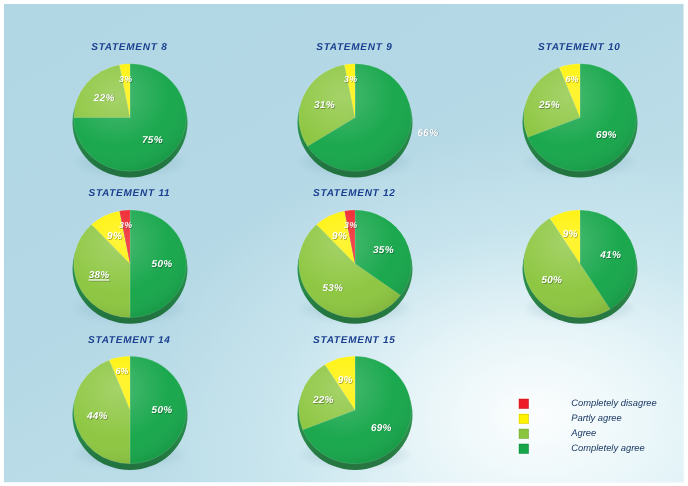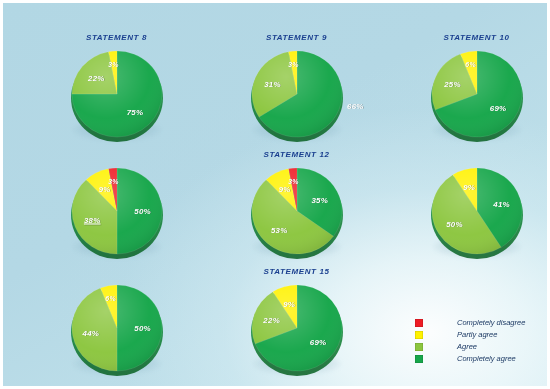--- a/index.html
+++ b/index.html
@@ -24,21 +24,21 @@
         rgba(255,255,255,0.95) 0%,
         rgba(245,252,253,0.72) 22%,
         rgba(225,243,248,0.35) 44%,
         rgba(190,221,232,0.06) 68%,
         rgba(180,214,226,0) 84%),
       linear-gradient(150deg, #b2d7e4 0%, #b4d8e5 40%, #bfe0ea 75%, #cfe9f0 100%);
     overflow: hidden;
   }
   #grid {
     position: absolute;
-    left: 17px; top: 0;
+    left: 4px; top: 0;
     width: 465px;
     height: 383px;
   }
   .cell {
     position: absolute;
     width: 181px;
     height: 117px;
   }
   .chart-title {
     position: absolute;
@@ -203,20 +203,21 @@
               <path d="M 46 44 L 29.43 4.02 A 45 43 0 0 1 46.00 1.00 Z" fill="#fff200" stroke="rgba(255,255,255,0.25)" stroke-width="0.4"></path>
               <ellipse cx="46" cy="44" rx="45" ry="43" fill="url(#gl2)" pointer-events="none"></ellipse>
             </svg>
           </div>
           <div class="slice-label" style="left: 69.5868px; top: 61.0184px;">69%</div>
           <div class="slice-label" style="left: 24.0466px; top: 37.0951px;">25%</div>
           <div class="slice-label" style="left: 42.0975px; top: 17.4332px; font-size: 7px;">6%</div>
         </div>
       </div>
       <div class="cell" style="left: 6px; top: 147px;">
+        <div class="chart-title">STATEMENT 11</div>
         <div class="pie-wrap">
           <div class="pie-shadow"></div>
           <div class="pie-depth" style="background: linear-gradient(rgb(22, 166, 74) 0%, rgb(12, 122, 45) 65%, rgb(9, 95, 34) 100%);"></div>
           <div class="pie-face">
             <svg viewBox="0 0 92 88">
               <defs>
                 <radialGradient id="gl3" cx="38%" cy="30%" r="78%">
                   <stop offset="0%" stop-color="#ffffff" stop-opacity="0.22"></stop>
                   <stop offset="62%" stop-color="#ffffff" stop-opacity="0.02"></stop>
                   <stop offset="100%" stop-color="#000000" stop-opacity="0.12"></stop>
@@ -280,20 +281,21 @@
               <path d="M 46 44 L 21.89 7.69 A 45 43 0 0 1 46.00 1.00 Z" fill="#fff200" stroke="rgba(255,255,255,0.25)" stroke-width="0.4"></path>
               <ellipse cx="46" cy="44" rx="45" ry="43" fill="url(#gl5)" pointer-events="none"></ellipse>
             </svg>
           </div>
           <div class="slice-label" style="left: 73.0637px; top: 40.042px;">41%</div>
           <div class="slice-label" style="left: 25.963px; top: 60.3635px;">50%</div>
           <div class="slice-label" style="left: 40.7183px; top: 23.0503px;">9%</div>
         </div>
       </div>
       <div class="cell" style="left: 6px; top: 264px;">
+        <div class="chart-title">STATEMENT 14</div>
         <div class="pie-wrap">
           <div class="pie-shadow"></div>
           <div class="pie-depth" style="background: linear-gradient(rgb(22, 166, 74) 0%, rgb(12, 122, 45) 65%, rgb(9, 95, 34) 100%);"></div>
           <div class="pie-face">
             <svg viewBox="0 0 92 88">
               <defs>
                 <radialGradient id="gl6" cx="38%" cy="30%" r="78%">
                   <stop offset="0%" stop-color="#ffffff" stop-opacity="0.22"></stop>
                   <stop offset="62%" stop-color="#ffffff" stop-opacity="0.02"></stop>
                   <stop offset="100%" stop-color="#000000" stop-opacity="0.12"></stop>

